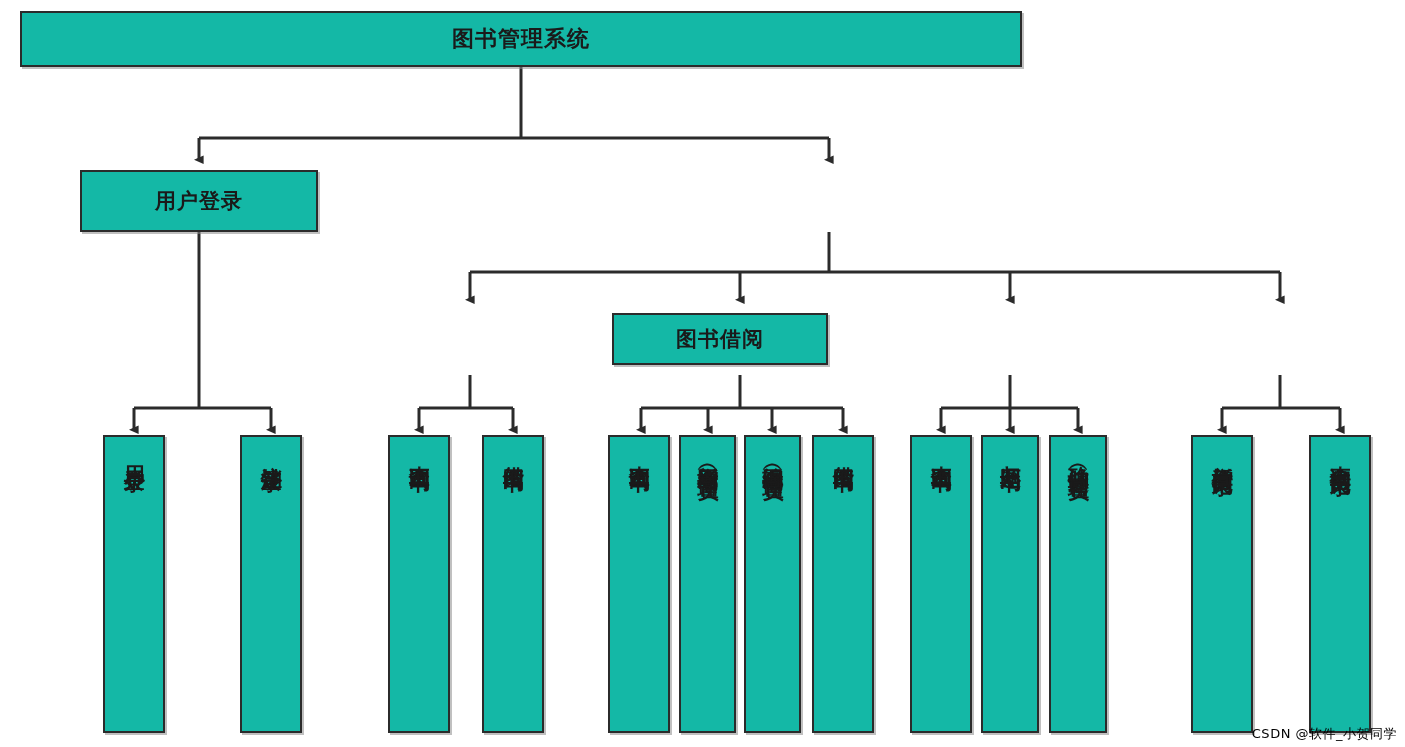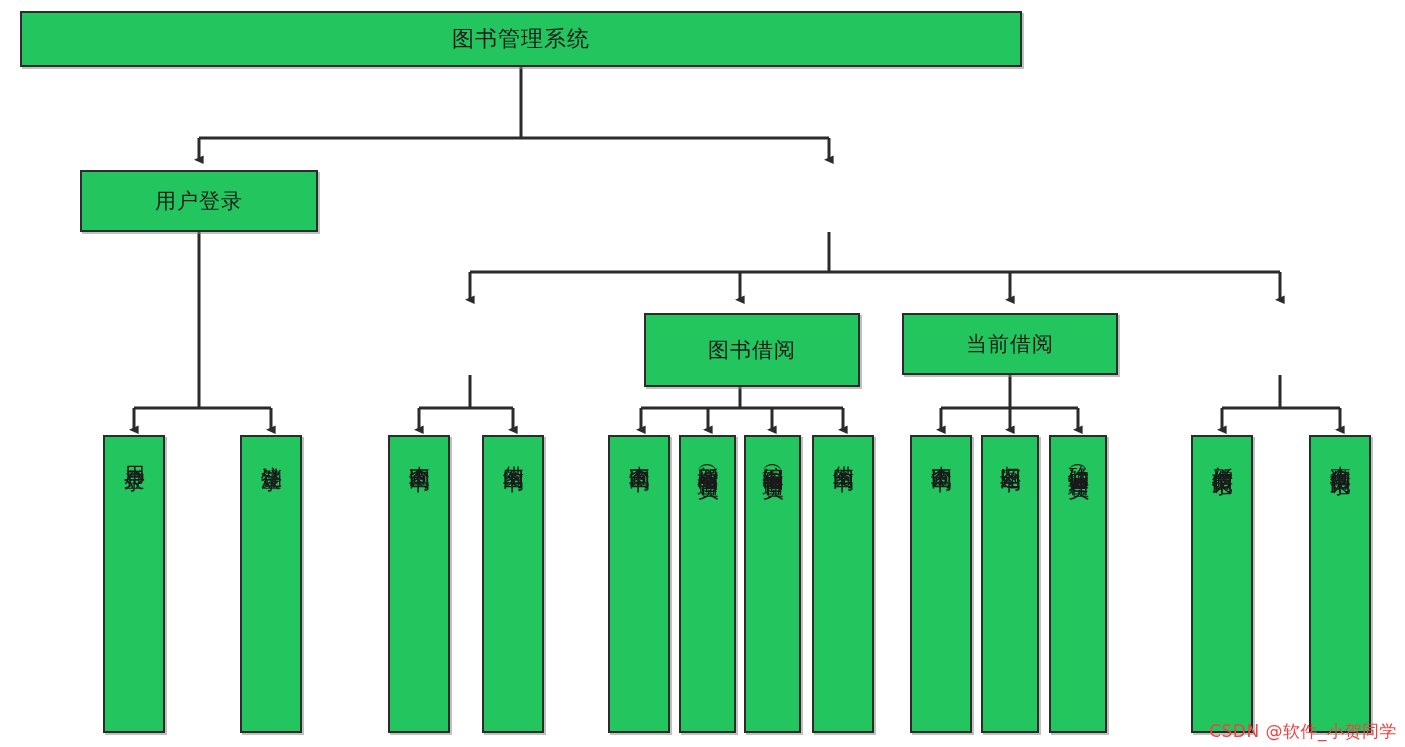--- a/index.html
+++ b/index.html
@@ -16,27 +16,28 @@
     position: relative;
     width: 1405px;
     height: 747px;
     background: #ffffff;
     overflow: hidden;
   }
   
   .node {
     position: absolute;
     box-sizing: border-box;
-    background: #22c55e;
+    background: #14b8a6;
     border: 2px solid #2b2b2b;
     box-shadow: 2px 2px 0 rgba(140,140,140,0.55);
     display: flex;
     align-items: center;
     justify-content: center;
     z-index: 3;
+    font-weight: bold;
   }
   .node-label {
     font-size: 21px;
     line-height: 1.15;
     letter-spacing: 1px;
     color: #1a1a1a;
     white-space: nowrap;
     text-align: center;
   }
   .node.root .node-label { font-size: 22px; }
@@ -65,22 +66,22 @@
     top: 0;
     width: 1405px;
     height: 747px;
     z-index: 1;
     pointer-events: none;
   }
   .watermark {
     position: absolute;
     right: 8px;
     bottom: 4px;
-    font-size: 17px;
-    color: #ef4444;
+    font-size: 13px;
+    color: #000000;
     letter-spacing: 0.5px;
     z-index: 6;
     white-space: nowrap;
   }
 </style>
 </head>
 <body>
 
 <div id="diagram-root">
 
@@ -137,27 +138,24 @@
   <div class="node root" style="left:20px; top:11px; width:1002px; height:56px;">
     <span class="node-label">图书管理系统</span>
   </div>
 
   <div class="node level2" style="left:80px; top:170px; width:238px; height:62px;">
     <span class="node-label">用户登录</span>
   </div>
 
 
 
-  <div class="node level3" style="left:644px; top:313px; width:216px; height:74px;">
+  <div class="node level3" style="left:612px; top:313px; width:216px; height:52px;">
     <span class="node-label">图书借阅</span>
   </div>
 
-  <div class="node level3" style="left:902px; top:313px; width:216px; height:62px;">
-    <span class="node-label">当前借阅</span>
-  </div>
 
 
   <div class="node leaf" style="left:103px; top:435px; width:62px; height:298px;">
     <span class="node-label">用户登录</span>
   </div>
 
   <div class="node leaf" style="left:240px; top:435px; width:62px; height:298px;">
     <span class="node-label">注销登录</span>
   </div>
 

